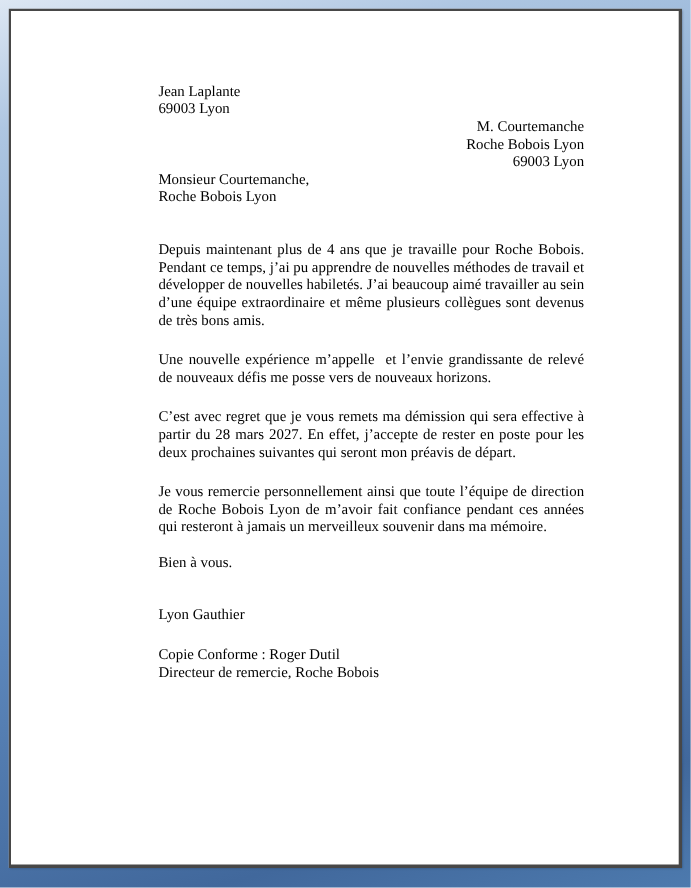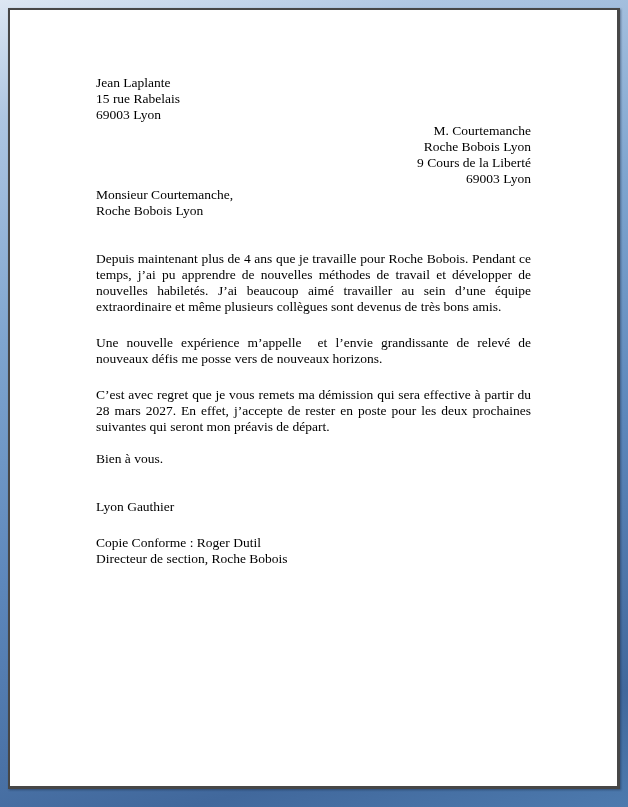--- a/index.html
+++ b/index.html
@@ -25,20 +25,21 @@
     left: 8px;
     top: 8px;
     width: 612px;
     height: 781px;
     box-sizing: border-box;
     background: #ffffff;
     border-style: solid;
     border-color: #474747;
     border-width: 2px 3px 3px 2px;
     box-shadow: 1px 1px 2px rgba(20, 35, 60, 0.45);
+    padding-left: 48px;
   }
   .content {
     box-sizing: border-box;
     width: 100%;
     height: 100%;
     padding: 65px 86px 0 86px;
     font-size: 13.5px;
     line-height: 16px;
     color: #000000;
   }
@@ -58,47 +59,46 @@
 </style>
 </head>
 <body>
 
 <div class="desk">
   <div class="page">
     <div class="content">
 
       <div class="block sender">
         <div>Jean Laplante</div>
-        <div>15 rue Rabelais</div>
         <div>69003 Lyon</div>
       </div>
 
       <div class="block right recipient">
         <div>M. Courtemanche</div>
         <div>Roche Bobois Lyon</div>
-        <div>9 Cours de la Liberté</div>
         <div>69003 Lyon</div>
       </div>
 
 
       <div class="block salutation">
         <div>Monsieur Courtemanche,</div>
         <div>Roche Bobois Lyon</div>
       </div>
 
       <div class="block">
         <p class="para first">Depuis maintenant plus de 4 ans que je travaille pour Roche Bobois. Pendant ce temps, j’ai pu apprendre de nouvelles méthodes de travail et développer de nouvelles habiletés. J’ai beaucoup aimé travailler au sein d’une équipe extraordinaire et même plusieurs collègues sont devenus de très bons amis.</p>
         <p class="para">Une nouvelle expérience m’appelle  et l’envie grandissante de relevé de nouveaux défis me posse vers de nouveaux horizons.</p>
         <p class="para">C’est avec regret que je vous remets ma démission qui sera effective à partir du 28 mars 2027. En effet, j’accepte de rester en poste pour les deux prochaines suivantes qui seront mon préavis de départ.</p>
+        <p class="para">Je vous remercie personnellement ainsi que toute l’équipe de direction de Roche Bobois Lyon de m’avoir fait confiance pendant ces années qui resteront à jamais un merveilleux souvenir dans ma mémoire.</p>
       </div>
 
       <div class="block closing">Bien à vous.</div>
 
       <div class="block signature">Lyon Gauthier</div>
 
       <div class="block cc">
         <div>Copie Conforme : Roger Dutil</div>
-        <div>Directeur de section, Roche Bobois</div>
+        <div>Directeur de remercie, Roche Bobois</div>
       </div>
 
     </div>
   </div>
 </div>
 
 </body></html>

